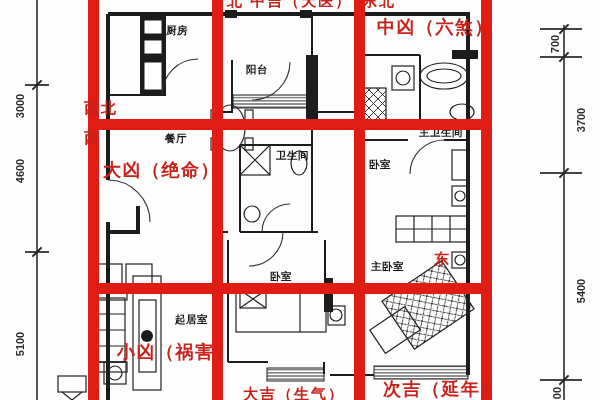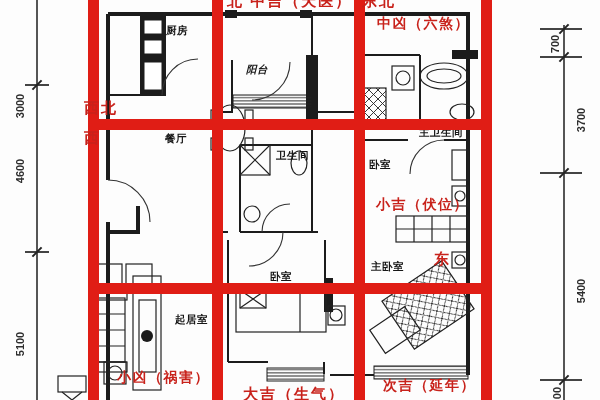--- a/index.html
+++ b/index.html
@@ -1,20 +1,20 @@
 <!DOCTYPE html>
 <html><head>
 <meta charset="utf-8">
 <style>
   html,body{margin:0;padding:0;background:#fff;}
   .stage{position:relative;width:600px;height:400px;background:#fdfdfd;overflow:hidden;
          font-family:"Liberation Sans",sans-serif;}
   svg{position:absolute;left:0;top:0;z-index:10;}
   .gridline{position:absolute;background:#e01d15;z-index:20;}
-  .fs{position:absolute;color:#c8221b;font-weight:bold;font-size:14px;letter-spacing:1.5px;
+  .fs{position:absolute;color:#c8221b;font-weight:bold;font-size:18px;letter-spacing:1.5px;
       white-space:nowrap;z-index:30;}
   .fs.big{font-size:15px;letter-spacing:2px;}
   .room{position:absolute;color:#161616;font-weight:bold;font-size:10.5px;letter-spacing:.5px;
         white-space:nowrap;z-index:12;}
   .dim{position:absolute;color:#2e2e2e;font-weight:bold;font-size:11px;white-space:nowrap;
        transform:translate(-50%,-50%) rotate(-90deg);z-index:6;}
   .dimline{position:absolute;background:#555;z-index:4;}
   .xdash{position:absolute;height:1.5px;background:#444;z-index:4;}
   .tick{position:absolute;width:13px;height:2px;background:#222;z-index:5;
         transform:translate(-50%,-50%) rotate(-45deg);}
@@ -171,28 +171,28 @@
   <div class="gridline" style="left:354px;top:0;width:11px;height:400px;"></div>
   <div class="gridline" style="left:481px;top:0;width:11px;height:400px;"></div>
   <div class="gridline" style="left:88px;top:119px;width:404px;height:11px;"></div>
   <div class="gridline" style="left:88px;top:283px;width:404px;height:11px;"></div>
 
   <div class="fs big" style="left:227px;top:-8px;">北 中吉（天医）</div>
   <div class="fs big" style="left:362px;top:-8px;">东北</div>
   <div class="fs" style="left:377px;top:15px;">中凶（六煞）</div>
   <div class="fs big" style="left:84px;top:99px;">西北</div>
   <div class="fs big" style="left:84px;top:129px;">西</div>
-  <div class="fs" style="left:376px;top:196px;">小吉（伏位）</div>
+  <div class="fs" style="left:103px;top:158px;">大凶（绝命）</div>
   <div class="fs big" style="left:434px;top:250px;">东</div>
-  <div class="fs" style="left:117px;top:369px;">小凶（祸害）</div>
+  <div class="fs" style="left:117px;top:340px;">小凶（祸害）</div>
   <div class="fs big" style="left:243px;top:385px;">大吉（生气）</div>
   <div class="fs" style="left:383px;top:377px;">次吉（延年）</div>
 
   <div class="room" style="left:166px;top:24px;">厨房</div>
-  <div class="room" style="left:246px;top:63px;font-style:italic;">阳台</div>
+  <div class="room" style="left:246px;top:63px;">阳台</div>
   <div class="room" style="left:165px;top:132px;">餐厅</div>
   <div class="room" style="left:276px;top:149px;">卫生间</div>
   <div class="room" style="left:419px;top:126px;">主卫生间</div>
   <div class="room" style="left:369px;top:158px;">卧室</div>
   <div class="room" style="left:371px;top:260px;">主卧室</div>
   <div class="room" style="left:270px;top:270px;">卧室</div>
   <div class="room" style="left:175px;top:313px;">起居室</div>
 
   <div class="dimline" style="left:36px;top:0;width:1.5px;height:400px;"></div>
   <div class="xdash" style="left:25px;top:84px;width:24px;"></div>

